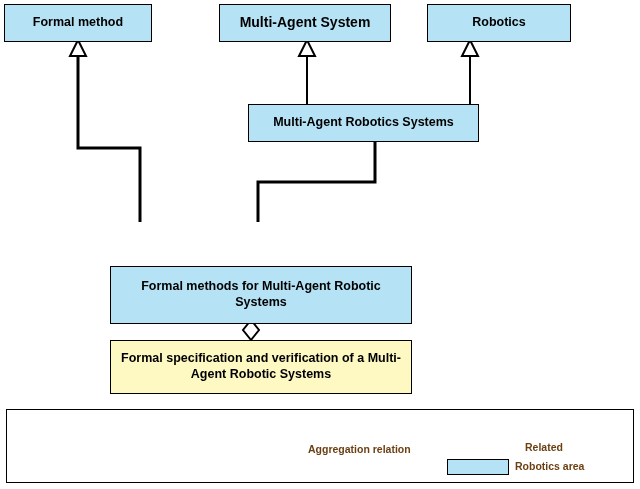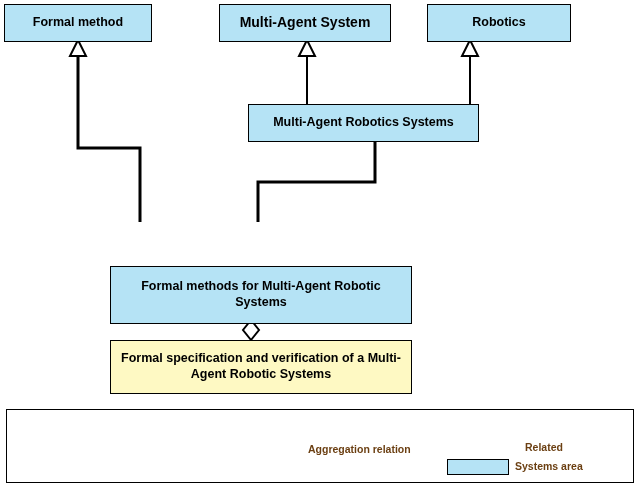--- a/index.html
+++ b/index.html
@@ -127,15 +127,15 @@
 
   <div class="legend-box"></div>
 
 
   <div class="legend-label" style="left:276px; top:443px;margin-left:32px;">Aggregation relation</div>
 
   <div class="legend-label" style="left:525px; top:429px;margin-top:12px;">Related</div>
 
   <div class="legend-swatch" style="left:447px; top:459px; width:62px; height:16px;"></div>
 
-  <div class="legend-label" style="left:515px; top:460px;">Systems area</div>
+  <div class="legend-label" style="left:515px; top:460px;">Robotics area</div>
 
 </div>
 
 </body></html>

